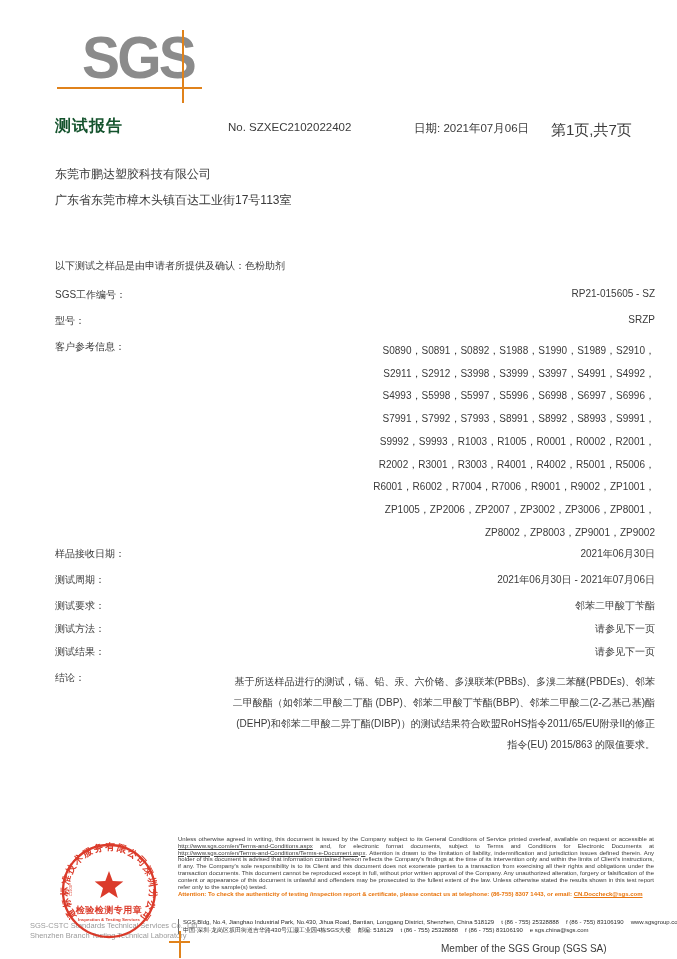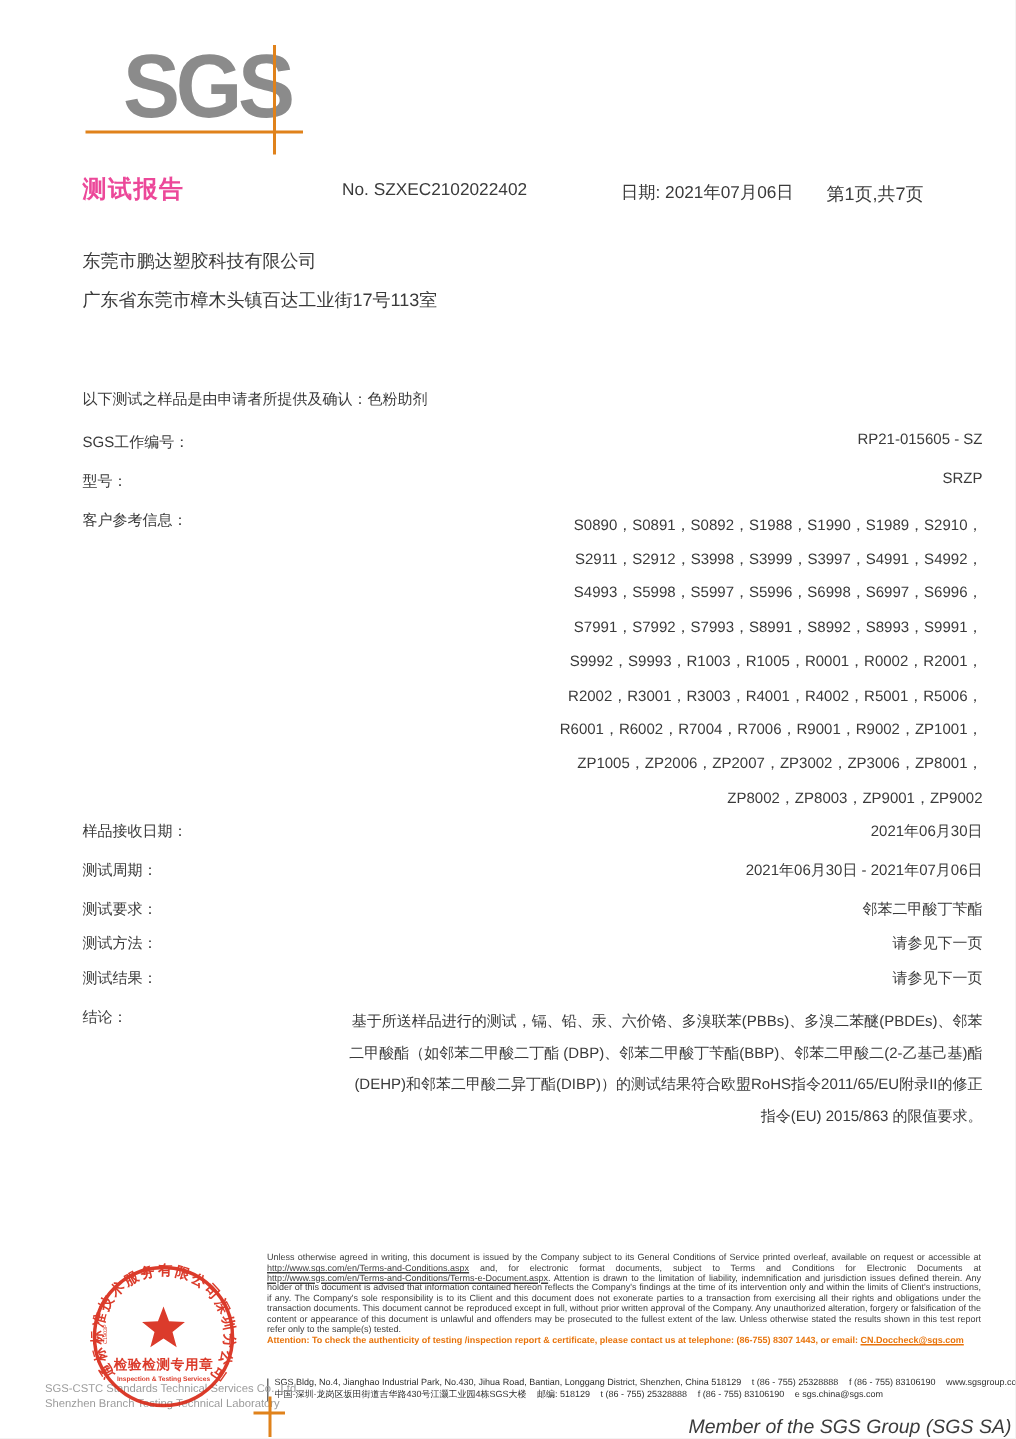--- a/index.html
+++ b/index.html
@@ -10,24 +10,24 @@
   }
   
   .logo-text{
     position:absolute;left:82px;top:28px;
     font-size:60px;font-weight:700;letter-spacing:-3px;color:#8b8b8b;
     transform:scale(.95,1);transform-origin:left top;line-height:1;
   }
   .logo-hline{position:absolute;left:57px;top:87px;width:145px;height:2px;background:#e0821b;}
   .logo-vline{position:absolute;left:182px;top:30px;width:2px;height:73px;background:#e0821b;}
   
-  .doc-title{position:absolute;left:55px;top:116px;font-size:16px;font-weight:700;color:#ec4899;letter-spacing:1px;}
+  .doc-title{position:absolute;left:55px;top:116px;font-size:16px;font-weight:700;color:#14532d;letter-spacing:1px;}
   .doc-no{position:absolute;left:228px;top:121px;font-size:11.5px;text-align:right;}
   .doc-date{position:absolute;left:414px;top:121px;font-size:11.5px;}
-  .doc-page{position:absolute;left:551px;top:121px;font-size:12px;}
+  .doc-page{position:absolute;left:551px;top:121px;font-size:15px;}
   .applicant{position:absolute;left:55px;top:161px;font-size:12px;line-height:26px;}
   
   .content{position:absolute;left:55px;top:259px;width:600px;font-size:10px;}
   .intro{margin:0 0 15px 0;}
   .row{display:flex;margin-bottom:12px;}
   .row .label{width:175px;flex:none;}
   .row .value{flex:1;text-align:right;}
   .row.codes-row{margin-bottom:3px;}
   .codes div{line-height:22.7px;}
   .row.tight{margin-bottom:9px;}
@@ -42,21 +42,21 @@
   .stamp .stamp-en{fill:#d92d1b;font-size:4.4px;font-weight:700;text-anchor:middle;}
   .stamp .stamp-code{fill:#d92d1b;font-size:3.6px;}
   .fineprint{position:absolute;left:178px;top:836px;width:476px;z-index:1;}
   .disclaimer{margin:0;font-size:6px;line-height:6.8px;text-align:justify;color:#3c3c3c;}
   .u{text-decoration:underline;}
   .attention{margin:1px 0 0 0;font-size:6px;line-height:6.8px;color:#e8740c;font-weight:700;}
   .addresses{position:absolute;left:178px;top:919px;width:476px;border-left:1px solid #6b6b6b;padding-left:4px;font-size:6px;line-height:7.6px;color:#2e2e2e;white-space:nowrap;}
   .addresses .seg{margin-left:7px;}
   .cross-v{position:absolute;left:179px;top:931px;width:1.5px;height:27px;background:#e0821b;z-index:3;}
   .cross-h{position:absolute;left:169px;top:941px;width:21px;height:1.5px;background:#e0821b;z-index:3;}
-  .member{position:absolute;left:459px;top:943px;font-size:13px;color:#3a3a3a;font-style:italic;}
+  .member{position:absolute;left:441px;top:943px;font-size:10px;color:#3a3a3a;}
 </style>
 </head>
 <body>
 
 <div class="page">
 
   <span class="logo-text">SGS</span>
   <span class="logo-hline"></span>
   <span class="logo-vline"></span>
 

